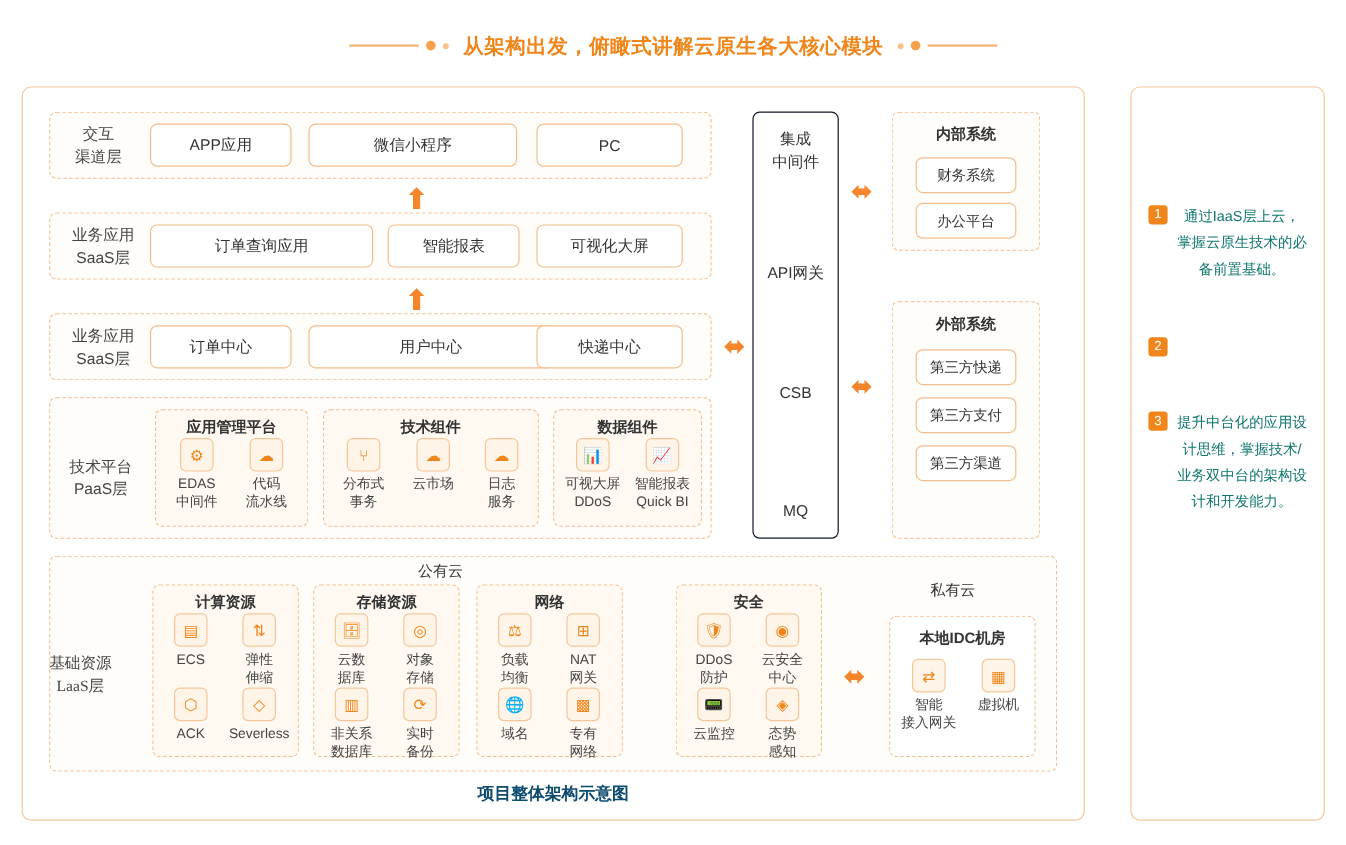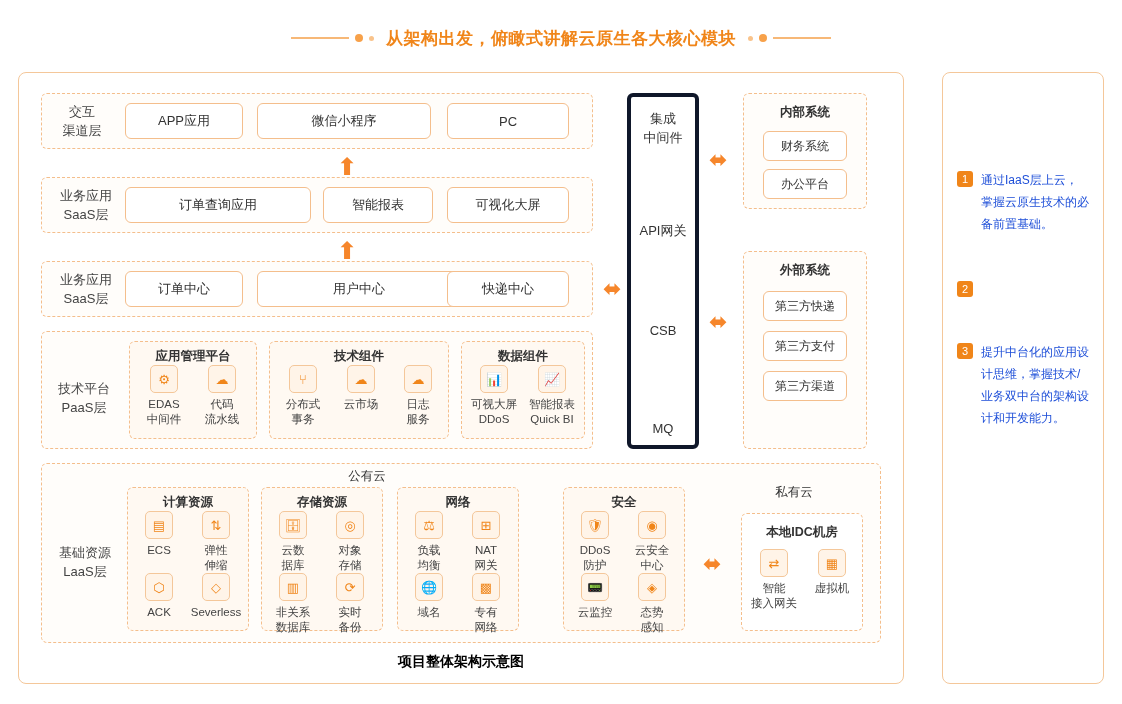--- a/index.html
+++ b/index.html
@@ -29,21 +29,21 @@
   .side-panel{
     position:absolute;left:942px;top:72px;width:162px;height:612px;
     border:1px solid #F4C79A;border-radius:8px;background:#fff;box-sizing:border-box;
     padding:96px 14px 0 14px;
   }
   .side-item{display:flex;gap:8px;margin-bottom:44px;}
   .side-num{
     flex:0 0 auto;width:16px;height:16px;border-radius:3px;background:#F08519;
     color:#fff;font-size:11px;line-height:16px;text-align:center;margin-top:2px;
   }
-  .side-text{font-size:12px;line-height:22px;color:#1d4ed8;}
+  .side-text{font-size:12px;line-height:22px;color:#0f766e;text-align:center;}
 
   
   .rowbox{
     position:absolute;border:1px dashed #F4BE8C;border-radius:6px;
     background:#FFFDFA;box-sizing:border-box;
   }
   .rowlabel{
     position:absolute;font-size:13px;color:#444;text-align:center;line-height:19px;
   }
   .card{
@@ -66,25 +66,25 @@
     width:26px;height:26px;border:1px solid #F4C79A;border-radius:5px;background:#FFF4E8;
     margin:0 auto 4px auto;display:flex;align-items:center;justify-content:center;
     color:#F08519;font-size:13px;
   }
   
   .arw{position:absolute;color:#F6862B;font-weight:bold;}
   .arw-up{font-size:24px;line-height:1;}
   .arw-lr{font-size:22px;line-height:1;}
   .footer-title{
     position:absolute;left:0;right:0;bottom:12px;text-align:center;
-    font-size:14px;font-weight:bold;color:#000000;
+    font-size:14px;font-weight:bold;color:#0c4a6e;
   }
   
   .midcol{
-    position:absolute;border:4px solid #0f172a;border-radius:6px;background:#fff;
+    position:absolute;border:1px solid #0f172a;border-radius:6px;background:#fff;
     box-sizing:border-box;font-size:13px;color:#333;
   }
   .midcol div{position:absolute;left:0;right:0;text-align:center;line-height:19px;}
 </style>
 </head>
 <body>
 
 <div class="header">
   <span class="deco">
     <span class="line"></span>
@@ -180,21 +180,21 @@
     <div>可视大屏</div>
     <div>DDoS</div>
   </div>
   <div class="cell" style="left:504px;top:292px;width:58px;">
     <div class="iconbox">📈</div>
     <div>智能报表</div>
     <div>Quick BI</div>
   </div>
 
   <div class="rowbox" style="left:22px;top:390px;width:840px;height:180px;"></div>
-  <div class="rowlabel" style="left:30px;top:470px;width:72px;">
+  <div class="rowlabel" style="left:12px;top:470px;width:72px;font-family:Liberation Serif, serif;">
     <div>基础资源</div>
     <div>LaaS层</div>
   </div>
   <div class="cell" style="left:318px;top:396px;width:60px;font-size:12.5px;color:#333;">公有云</div>
   <div class="cell" style="left:740px;top:412px;width:70px;font-size:12.5px;color:#333;">私有云</div>
 
   <div class="grp" style="left:108px;top:414px;width:122px;height:144px;">
     <div class="grp-title">计算资源</div>
   </div>
   <div class="cell" style="left:112px;top:438px;width:56px;">

